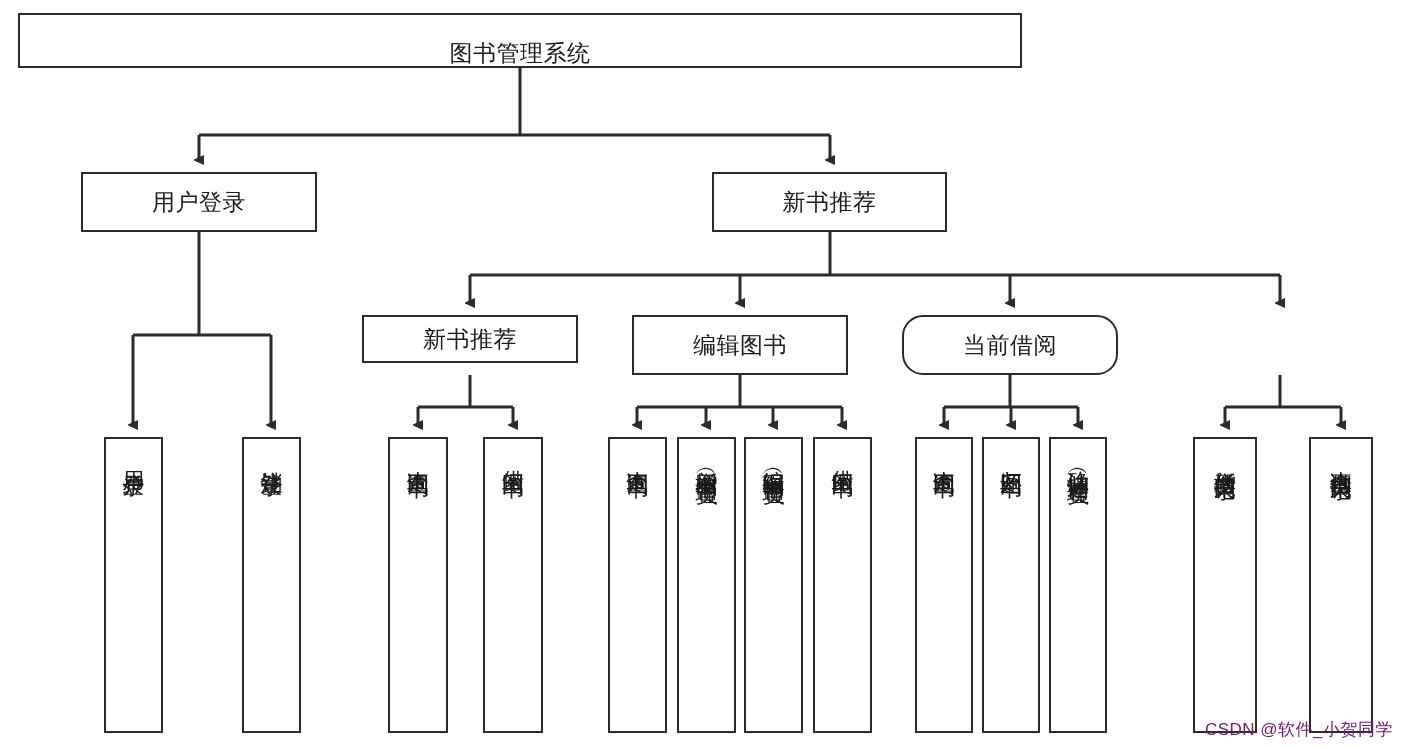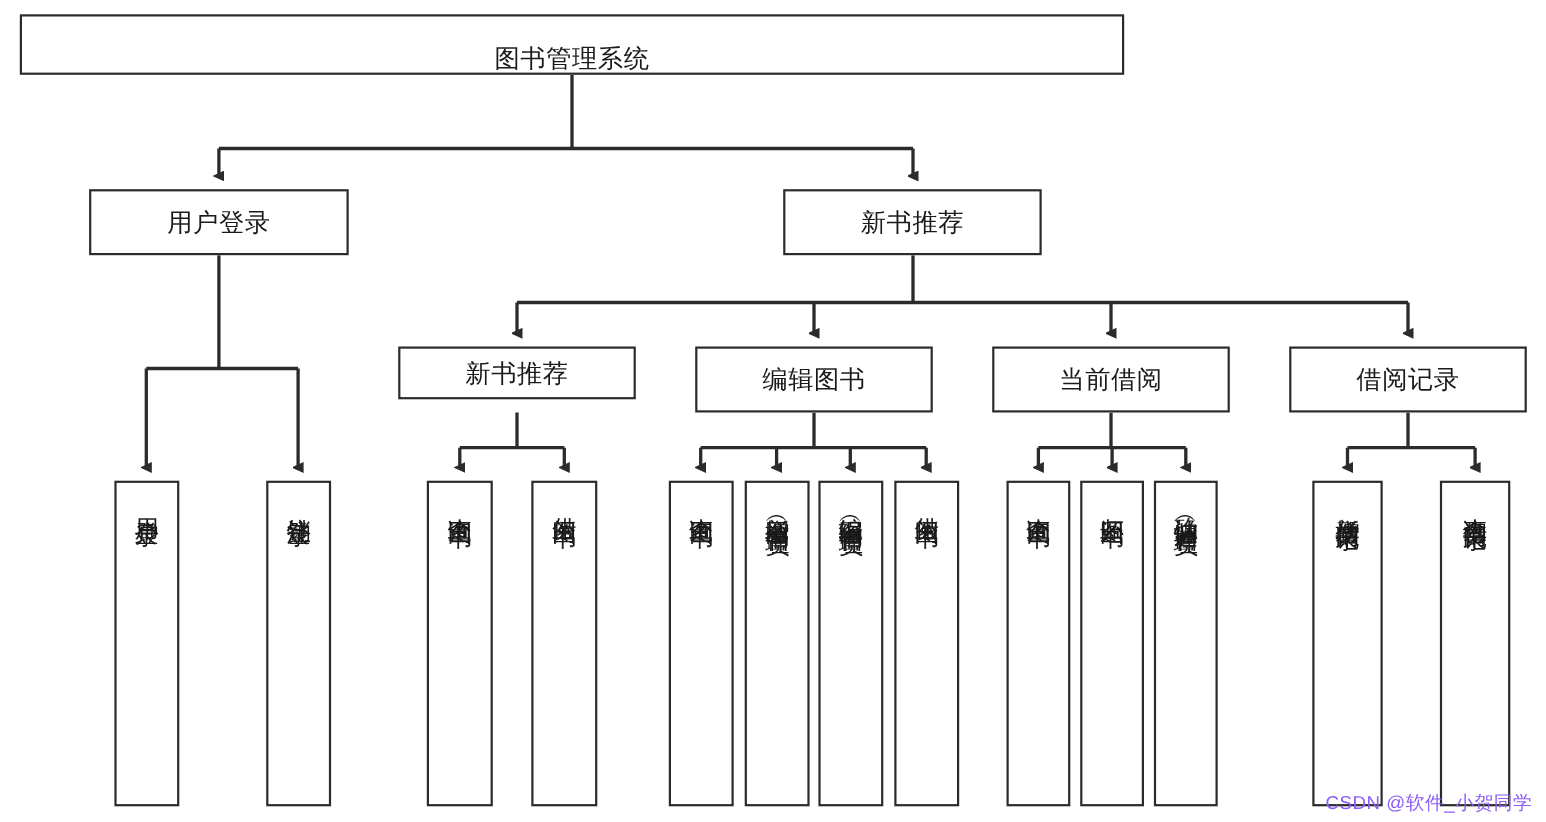--- a/index.html
+++ b/index.html
@@ -55,21 +55,21 @@
     font-size: 22px;
     line-height: 1.1;
     letter-spacing: 2px;
     white-space: nowrap;
   }
   .watermark {
     position: absolute;
     right: 12px;
     bottom: 6px;
     font-size: 17px;
-    color: #8b5cf6;
+    color: #701a75;
     white-space: nowrap;
     letter-spacing: 0.5px;
   }
 </style>
 </head>
 <body>
 
 <div id="diagram-root">
 
   <svg id="tree-svg" viewBox="0 0 1405 747">
@@ -138,27 +138,24 @@
   </div>
 
   <div class="node-box horizontal" style="left:362px; top:315px; width:216px; height:48px;">
     <span class="node-label">新书推荐</span>
   </div>
 
   <div class="node-box horizontal" style="left:632px; top:315px; width:216px; height:60px;">
     <span class="node-label">编辑图书</span>
   </div>
 
-  <div class="node-box horizontal" style="left:902px; top:315px; width:216px; height:60px;">
+  <div class="node-box horizontal" style="left:902px; top:315px; width:216px; height:60px;border-radius:21px;">
     <span class="node-label">当前借阅</span>
   </div>
 
-  <div class="node-box horizontal" style="left:1172px; top:315px; width:216px; height:60px;">
-    <span class="node-label">借阅记录</span>
-  </div>
 
   <div class="node-box vertical" style="left:104px; top:437px; width:59px; height:296px;">
     <span class="node-label">用户登录</span>
   </div>
 
   <div class="node-box vertical" style="left:242px; top:437px; width:59px; height:296px;">
     <span class="node-label">注销登录</span>
   </div>
 
   <div class="node-box vertical" style="left:388px; top:437px; width:60px; height:296px;">

